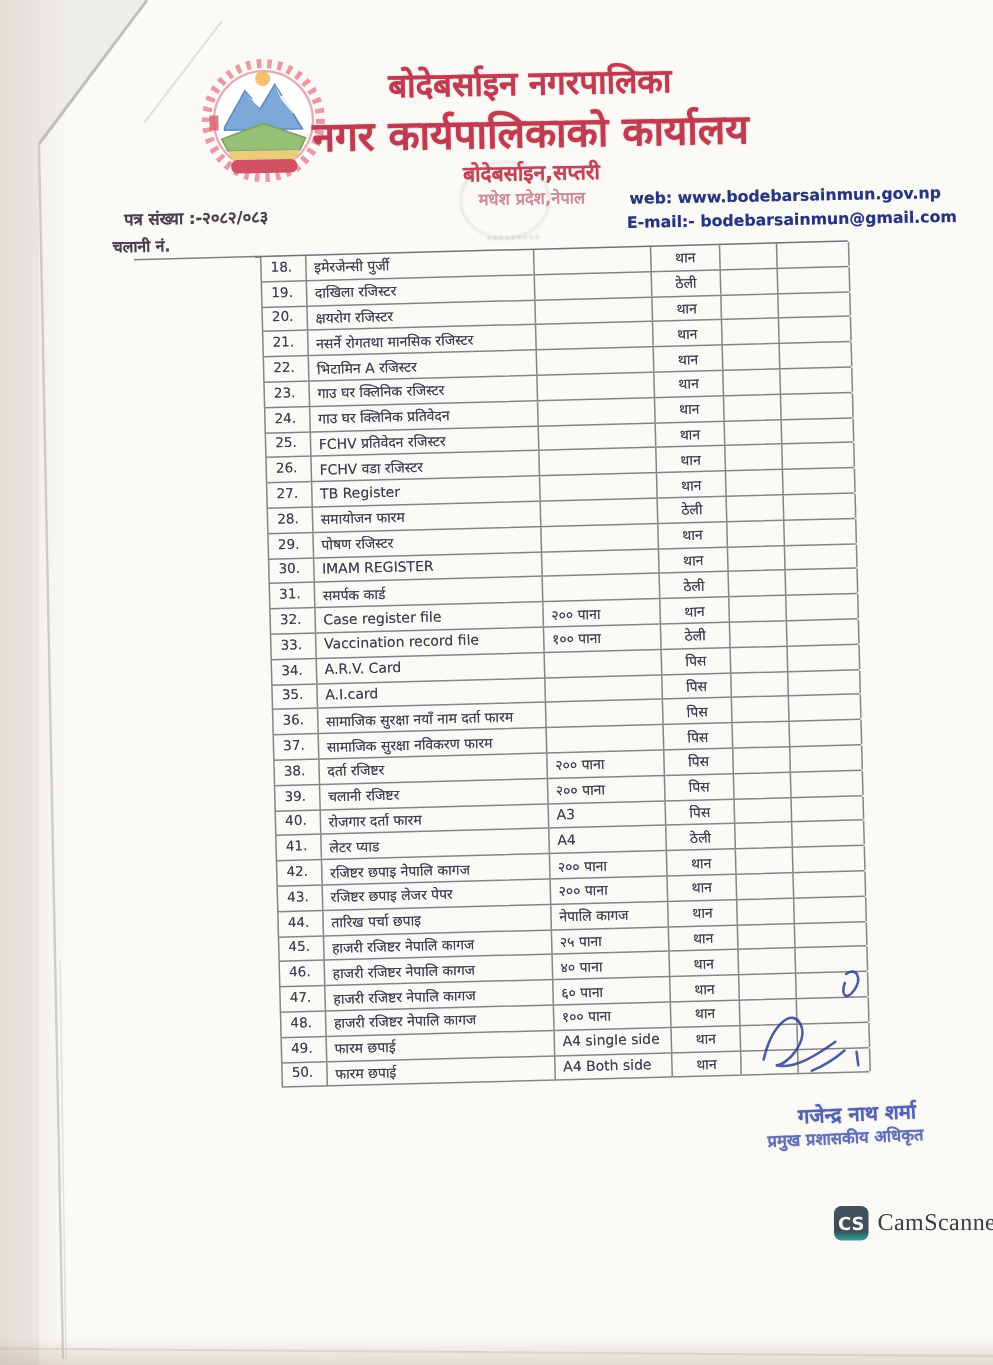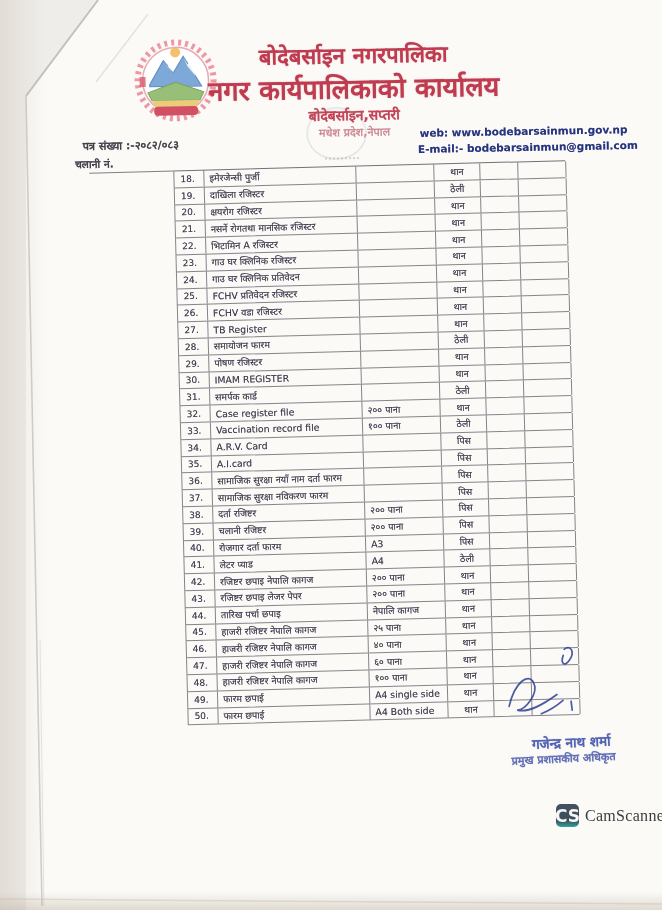--- a/index.html
+++ b/index.html
@@ -111,21 +111,21 @@
     position:absolute;left:470px;top:759px;width:175px;text-align:center;
     font-size:11px;font-weight:bold;color:#3d4da6;opacity:.8;
     text-shadow:0 0 .8px rgba(61,77,166,.5);white-space:nowrap;
     transform:rotate(-1.5deg);
   }
   
   .cam{position:absolute;left:556px;top:804px;display:flex;align-items:center;gap:6px;}
   .cs-badge{
     width:23px;height:23px;border-radius:5px;
     background:linear-gradient(to bottom,#43525e 0%,#3d4c58 72%,#2aa79e 100%);
-    color:#f4f6f7;font-size:17px;font-weight:bold;
+    color:#f4f6f7;font-size:12px;font-weight:bold;
     display:flex;align-items:center;justify-content:center;
     font-family:"DejaVu Sans",sans-serif;
   }
   .cs-label{
     font-family:"Liberation Serif","DejaVu Serif",serif;
     font-size:16px;color:#3c3c40;letter-spacing:.3px;
   }
 </style>
 </head>
 <body>

